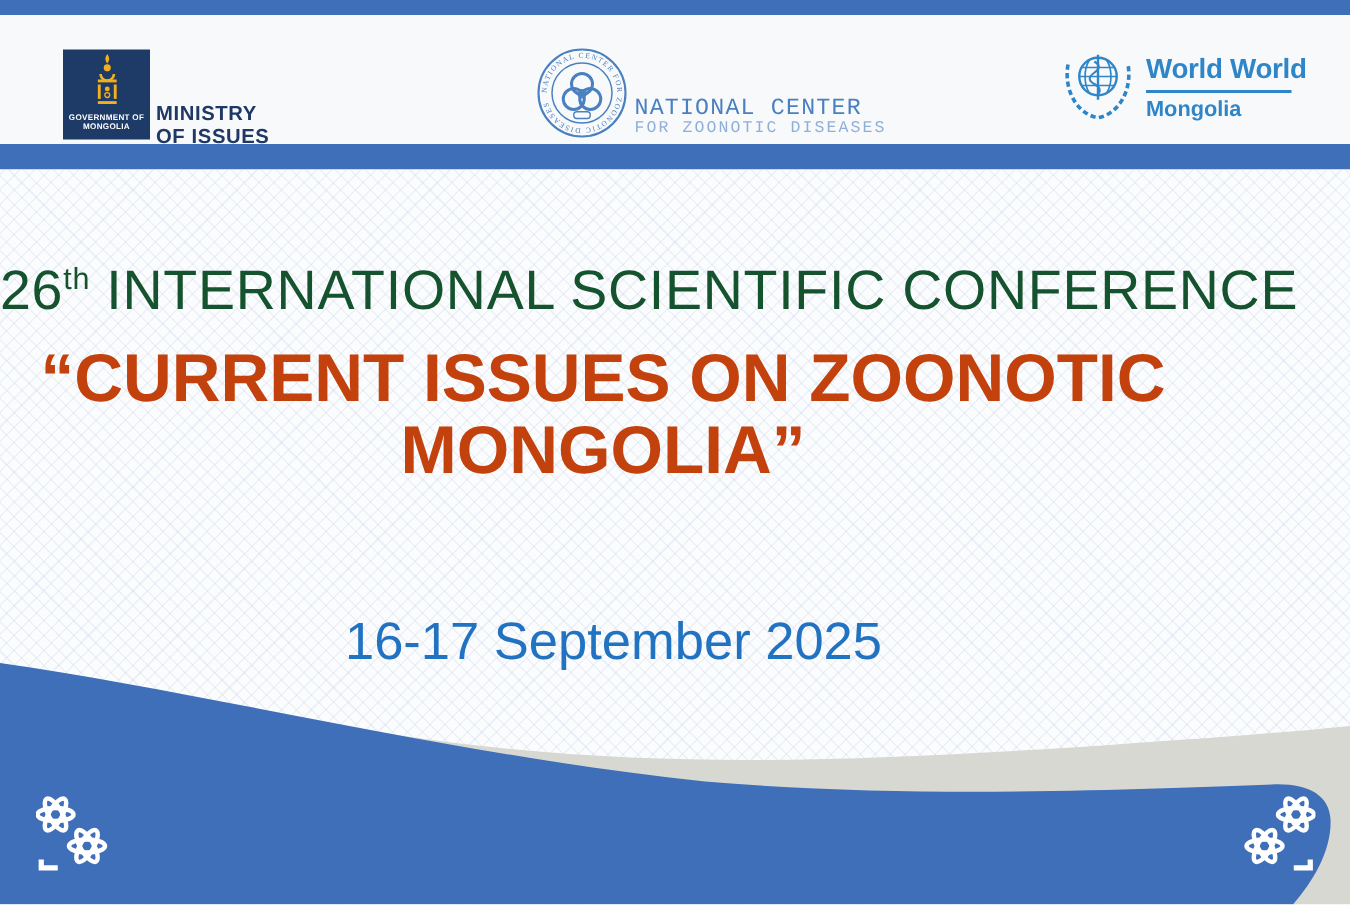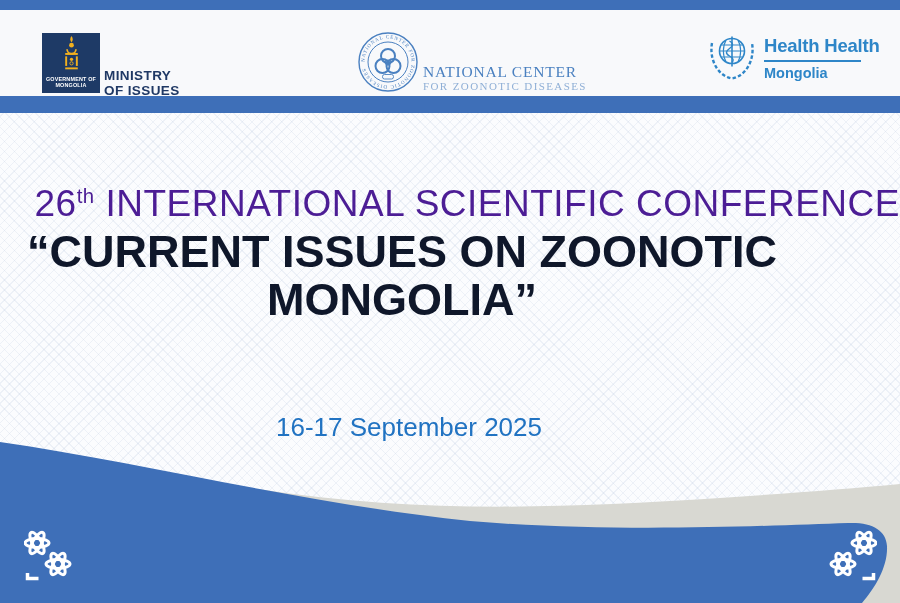--- a/index.html
+++ b/index.html
@@ -31,43 +31,43 @@
     position:absolute;bottom:4px;left:0;width:58px;text-align:center;
     color:#ffffff;font-size:5.4px;font-weight:bold;line-height:6.6px;letter-spacing:.2px;
   }
   .moh-name{
     position:absolute;left:62px;top:36px;color:#1f3864;
     font-size:13.5px;font-weight:bold;line-height:14.5px;letter-spacing:.4px;
   }
   
   .nczd{position:absolute;left:357px;top:21px;width:260px;height:66px;}
   .nczd-name{
-    position:absolute;left:66px;top:33px;font-family:Liberation Serif, serif;color:#4a80c0;
+    position:absolute;left:66px;top:33px;font-family:Liberation Mono, monospace;color:#4a80c0;
   }
   .nczd-name .l1{font-size:15.5px;letter-spacing:.8px;line-height:16px;}
   .nczd-name .l2{font-size:11px;letter-spacing:1.4px;line-height:13px;color:#8fafd6;}
   
   .who{position:absolute;left:706px;top:20px;width:180px;height:68px;}
   .who-text{position:absolute;left:58px;top:6px;color:#2e86c8;}
   .who-text .nm{font-size:18.5px;font-weight:bold;line-height:19.5px;letter-spacing:-.2px;}
   .who-rule{width:97px;height:2.5px;background:#2e86c8;margin-top:4px;}
   .who-country{font-size:14.5px;font-weight:bold;margin-top:3px;}
   
   .conf-line{
-    position:absolute;left:0;top:183px;width:900px;text-align:right;
-    color:#4c1d95;font-size:37px;letter-spacing:.5px;z-index:2;
+    position:absolute;left:0;top:173px;width:900px;text-align:left;
+    color:#14532d;font-size:37px;letter-spacing:.5px;z-index:2;
   }
   .conf-line sup{font-size:55%;vertical-align:super;}
   .main-title{
     position:absolute;left:0;top:228px;width:804px;text-align:center;
-    color:#0f172a;font-size:45px;font-weight:bold;line-height:48px;z-index:2;
+    color:#c2410c;font-size:45px;font-weight:bold;line-height:48px;z-index:2;
   }
   .date-block{
     position:absolute;left:0;top:412px;width:818px;text-align:center;
-    color:#2173c2;font-size:26px;line-height:31px;z-index:2;
+    color:#2173c2;font-size:35px;line-height:31px;z-index:2;
   }
   
   .wave{position:absolute;left:0;top:428px;width:900px;height:175px;z-index:1;}
   .ornament{position:absolute;z-index:3;}
   .ornament.left{left:24px;top:529px;}
   .ornament.right{left:827px;top:529px;transform:scaleX(-1);}
 </style>
 </head>
 <body>
 
@@ -130,21 +130,21 @@
       <g fill="none" stroke="#2e86c8">
         <circle cx="26" cy="21" r="12.5" stroke-width="1.6"></circle>
         <path d="M13.5,21 h25 M15.5,15 h21 M15.5,27 h21" stroke-width="1.1"></path>
         <path d="M20,10.5 C16.5,16 16.5,26 20,31.5 M32,10.5 C35.5,16 35.5,26 32,31.5" stroke-width="1.1"></path>
         <path d="M26,6.5 v30" stroke-width="1.6"></path>
         <path d="M23.5,11 c4.5,2.5 3.5,5 0,7.5 c-3.5,2.5 -4.5,5 0,7.5 c4,2.2 4.5,4.5 2.5,6.5" stroke-width="1.4"></path>
         <path d="M6,13 C3,30 12,46 26,48.5 C40,46 49,30 46,13" stroke-width="2.4" stroke-dasharray="3.5 2.2"></path>
       </g>
     </svg>
     <div class="who-text">
-      <div class="nm">Health Health</div>
+      <div class="nm">World World</div>
       <div class="who-rule"></div>
       <div class="who-country">Mongolia</div>
     </div>
   </div>
 
 </div>
 
 <div class="stripe"></div>
 
 <div class="main"></div>

